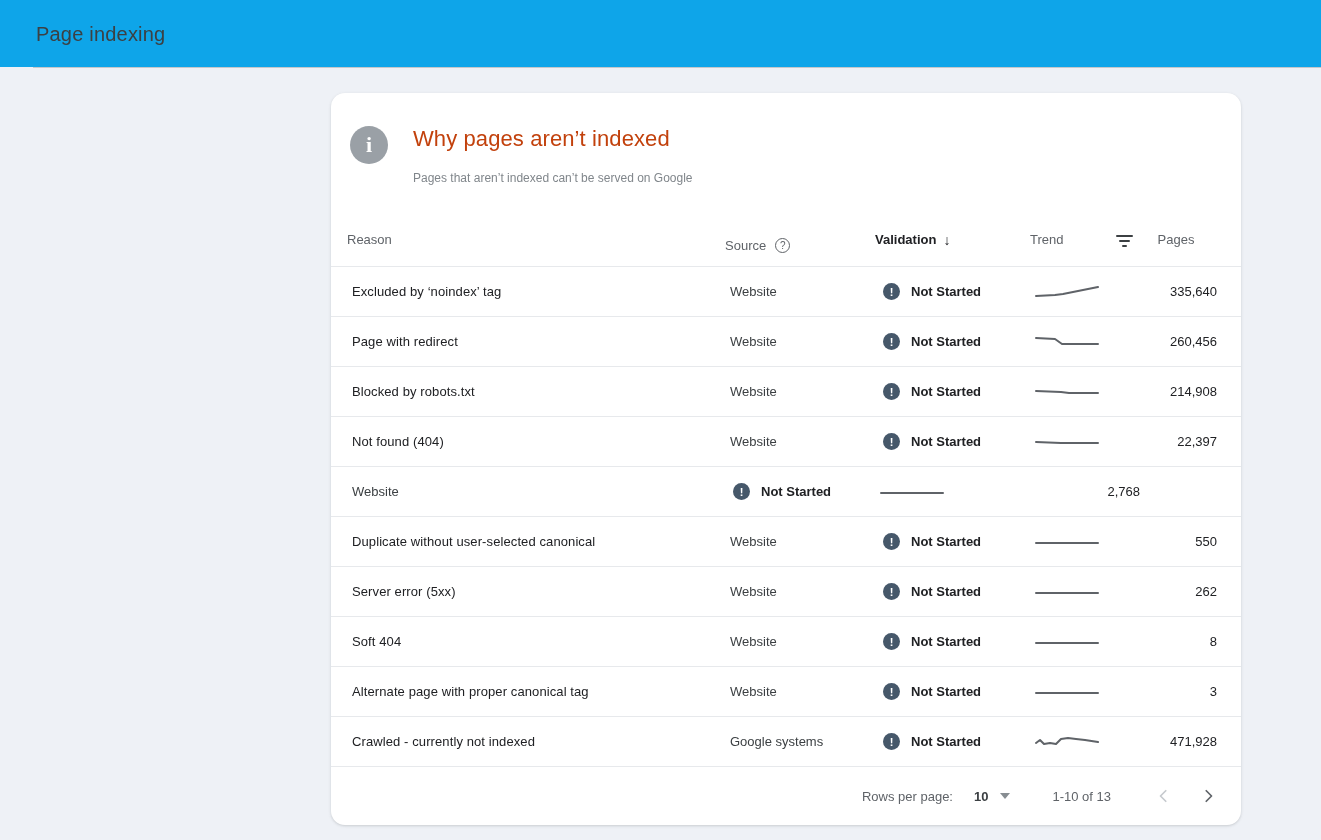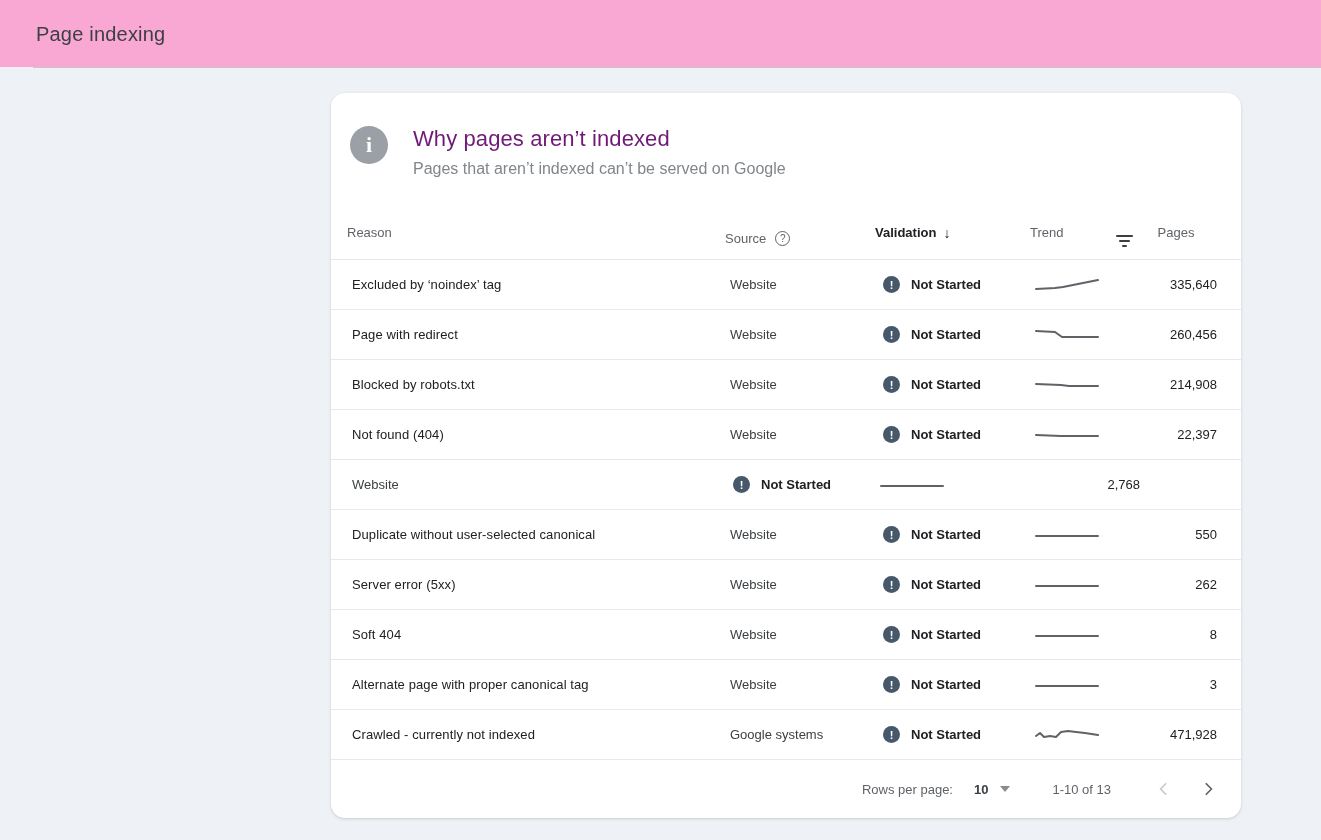--- a/index.html
+++ b/index.html
@@ -6,21 +6,21 @@
   html, body {
     width: 1321px; height: 840px;
     overflow: hidden;
     background: #eef1f6;
     font-family: "Liberation Sans", sans-serif;
     color: #202124;
   }
   
   .topbar {
     height: 67px;
-    background: #f9a8d4;
+    background: #0ea5e9;
   }
   .topbar h1 {
     font-size: 20px;
     font-weight: 400;
     color: #3c4043;
     padding: 23px 0 0 36px;
     letter-spacing: .2px;
   }
   .topbar-line {
     height: 0;
@@ -48,26 +48,26 @@
     background: #9aa0a6;
     color: #ffffff;
     display: flex; align-items: center; justify-content: center;
     font-size: 22px; font-weight: 700;
     font-family: "Liberation Serif", serif;
     flex: 0 0 auto;
   }
   .card-titles h2 {
     font-size: 22px;
     font-weight: 400;
-    color: #701a75;
+    color: #c2410c;
     letter-spacing: .1px;
   }
   .card-titles p {
-    margin-top: 8px;
-    font-size: 16px;
+    margin-top: 19px;
+    font-size: 12px;
     color: #80868b;
   }
   .filter-btn {
     position: absolute;
     top: 137px; right: 103px;
     top: 138px; right: 104px;
     width: 26px; height: 22px;
     background: none; border: none; cursor: pointer;
     display: flex; flex-direction: column; align-items: center; justify-content: center;
     gap: 3px;

